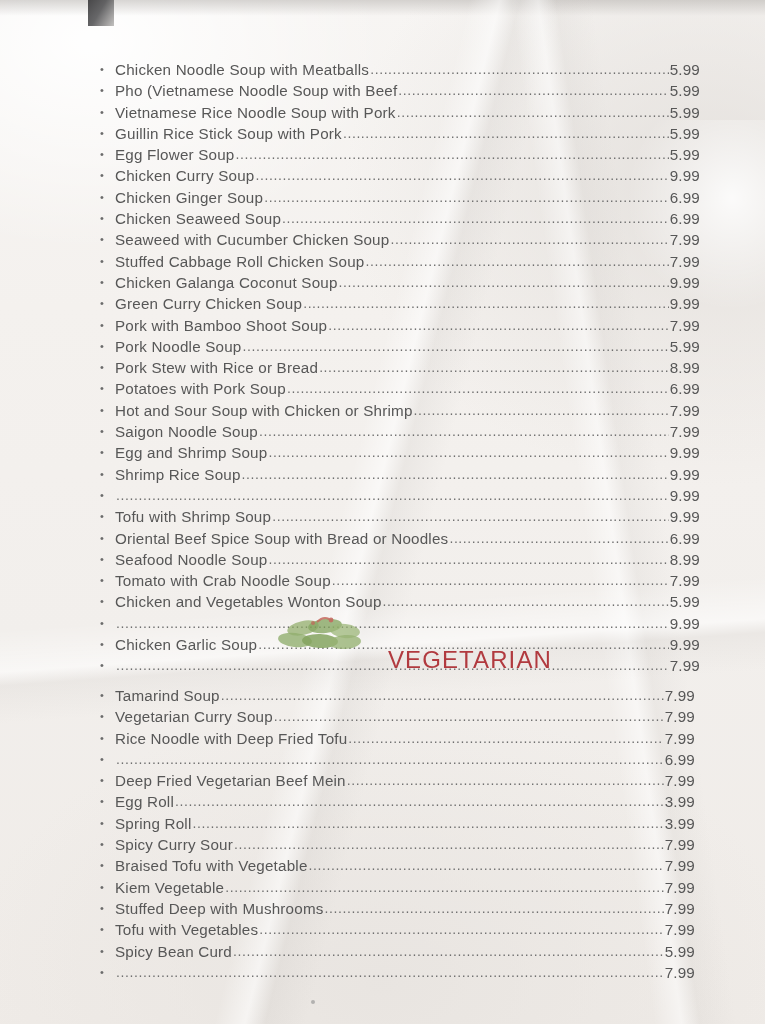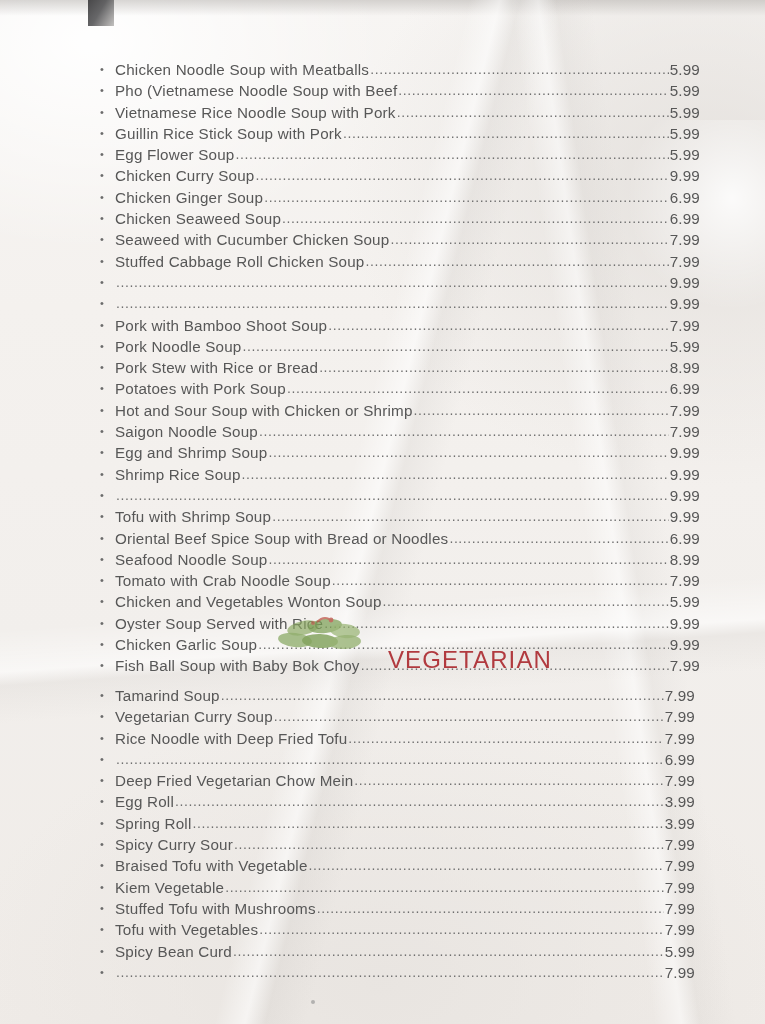--- a/index.html
+++ b/index.html
@@ -206,25 +206,27 @@
         <span class="price">7.99</span>
       </li>
       <li class="menu-item">
         <span class="bullet">•</span>
         <span class="iname">Stuffed Cabbage Roll Chicken Soup</span>
         <span class="dots">.............................................................................................................................</span>
         <span class="price">7.99</span>
       </li>
       <li class="menu-item">
         <span class="bullet">•</span>
-        <span class="dots">.............................................................................................................................</span>
-        <span class="price">9.99</span>
-      </li>
-      <li class="menu-item">
-        <span class="bullet">•</span>
+        <span class="iname">Chicken Galanga Coconut Soup</span>
+        <span class="dots">.............................................................................................................................</span>
+        <span class="price">9.99</span>
+      </li>
+      <li class="menu-item">
+        <span class="bullet">•</span>
+        <span class="iname">Green Curry Chicken Soup</span>
         <span class="dots">.............................................................................................................................</span>
         <span class="price">9.99</span>
       </li>
       <li class="menu-item">
         <span class="bullet">•</span>
         <span class="iname">Pork with Bamboo Shoot Soup</span>
         <span class="dots">.............................................................................................................................</span>
         <span class="price">7.99</span>
       </li>
       <li class="menu-item">
@@ -299,33 +301,31 @@
         <span class="price">7.99</span>
       </li>
       <li class="menu-item">
         <span class="bullet">•</span>
         <span class="iname">Chicken and Vegetables Wonton Soup</span>
         <span class="dots">.............................................................................................................................</span>
         <span class="price">5.99</span>
       </li>
       <li class="menu-item">
         <span class="bullet">•</span>
-        <span class="iname">Oyster Soup Served with Rice</span>
         <span class="dots">.............................................................................................................................</span>
         <span class="price">9.99</span>
       </li>
       <li class="menu-item">
         <span class="bullet">•</span>
         <span class="iname">Chicken Garlic Soup</span>
         <span class="dots">.............................................................................................................................</span>
         <span class="price">9.99</span>
       </li>
       <li class="menu-item">
         <span class="bullet">•</span>
-        <span class="iname">Fish Ball Soup with Baby Bok Choy</span>
         <span class="dots">.............................................................................................................................</span>
         <span class="price">7.99</span>
       </li>
     </ul>
 
   <div id="veg-heading">
     <svg class="leaf" width="110" height="40" viewBox="0 0 110 40">
       <g opacity="0.9">
         <ellipse cx="30" cy="14" rx="16" ry="7" fill="#8aa860" opacity="0.75" transform="rotate(-12 30 14)"></ellipse>
         <ellipse cx="52" cy="12" rx="17" ry="7" fill="#7c9f55" opacity="0.8" transform="rotate(-6 52 12)"></ellipse>
@@ -360,21 +360,21 @@
         <span class="dots">.............................................................................................................................</span>
         <span class="price">7.99</span>
       </li>
       <li class="menu-item">
         <span class="bullet">•</span>
         <span class="dots">.............................................................................................................................</span>
         <span class="price">6.99</span>
       </li>
       <li class="menu-item">
         <span class="bullet">•</span>
-        <span class="iname">Deep Fried Vegetarian Chow Mein</span>
+        <span class="iname">Deep Fried Vegetarian Beef Mein</span>
         <span class="dots">.............................................................................................................................</span>
         <span class="price">7.99</span>
       </li>
       <li class="menu-item">
         <span class="bullet">•</span>
         <span class="iname">Egg Roll</span>
         <span class="dots">.............................................................................................................................</span>
         <span class="price">3.99</span>
       </li>
       <li class="menu-item">
@@ -396,21 +396,21 @@
         <span class="price">7.99</span>
       </li>
       <li class="menu-item">
         <span class="bullet">•</span>
         <span class="iname">Kiem Vegetable</span>
         <span class="dots">.............................................................................................................................</span>
         <span class="price">7.99</span>
       </li>
       <li class="menu-item">
         <span class="bullet">•</span>
-        <span class="iname">Stuffed Tofu with Mushrooms</span>
+        <span class="iname">Stuffed Deep with Mushrooms</span>
         <span class="dots">.............................................................................................................................</span>
         <span class="price">7.99</span>
       </li>
       <li class="menu-item">
         <span class="bullet">•</span>
         <span class="iname">Tofu with Vegetables</span>
         <span class="dots">.............................................................................................................................</span>
         <span class="price">7.99</span>
       </li>
       <li class="menu-item">

